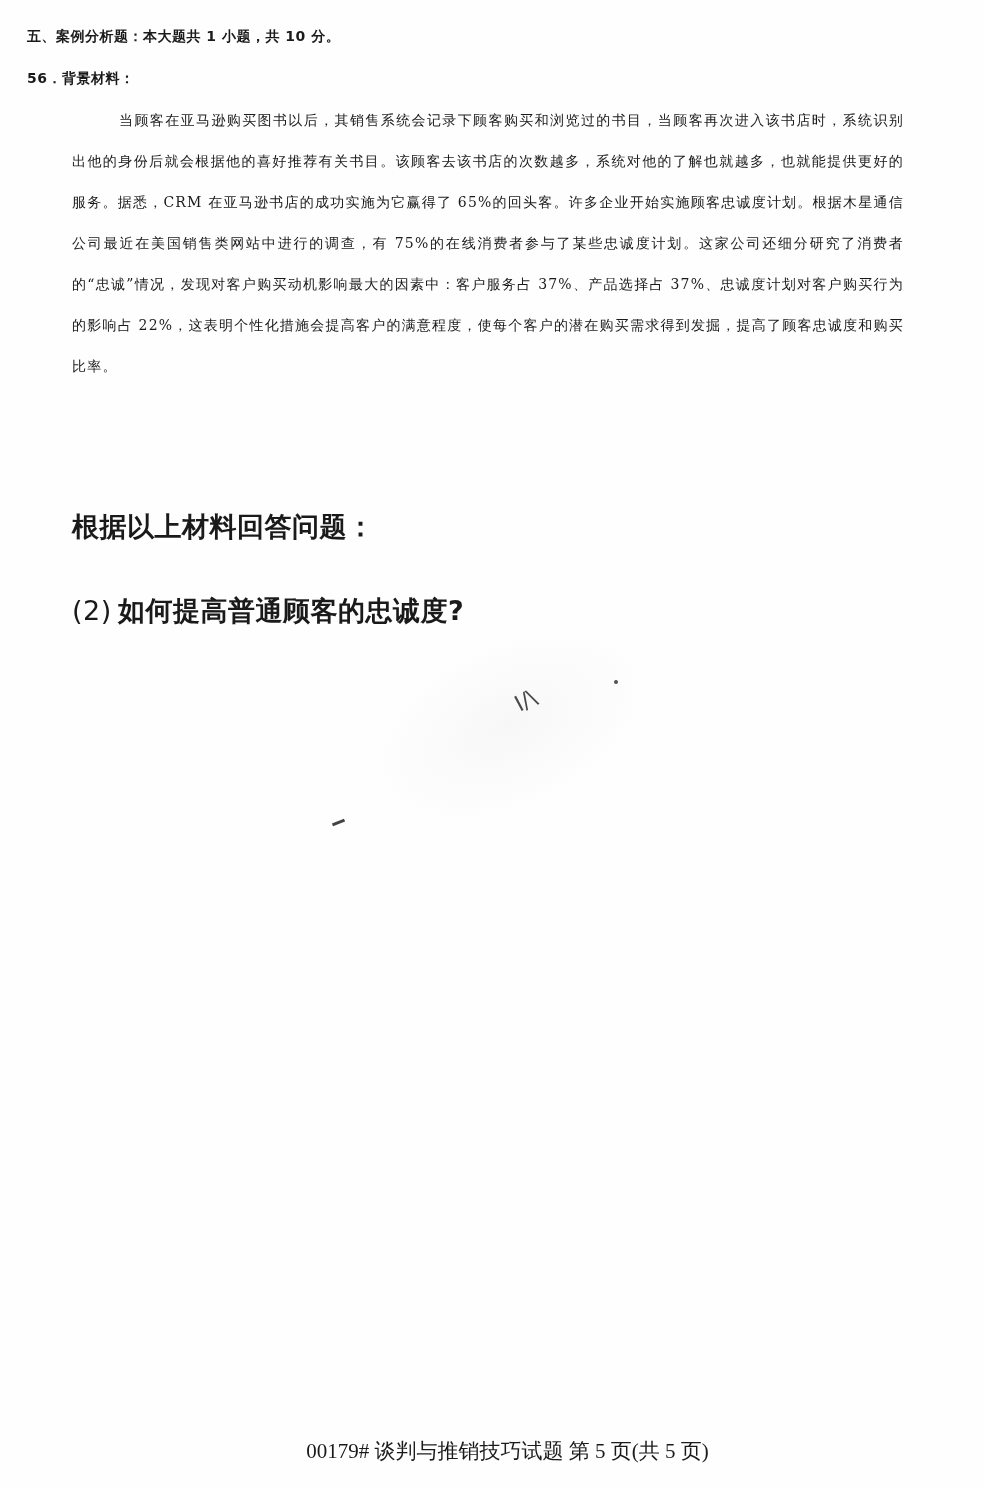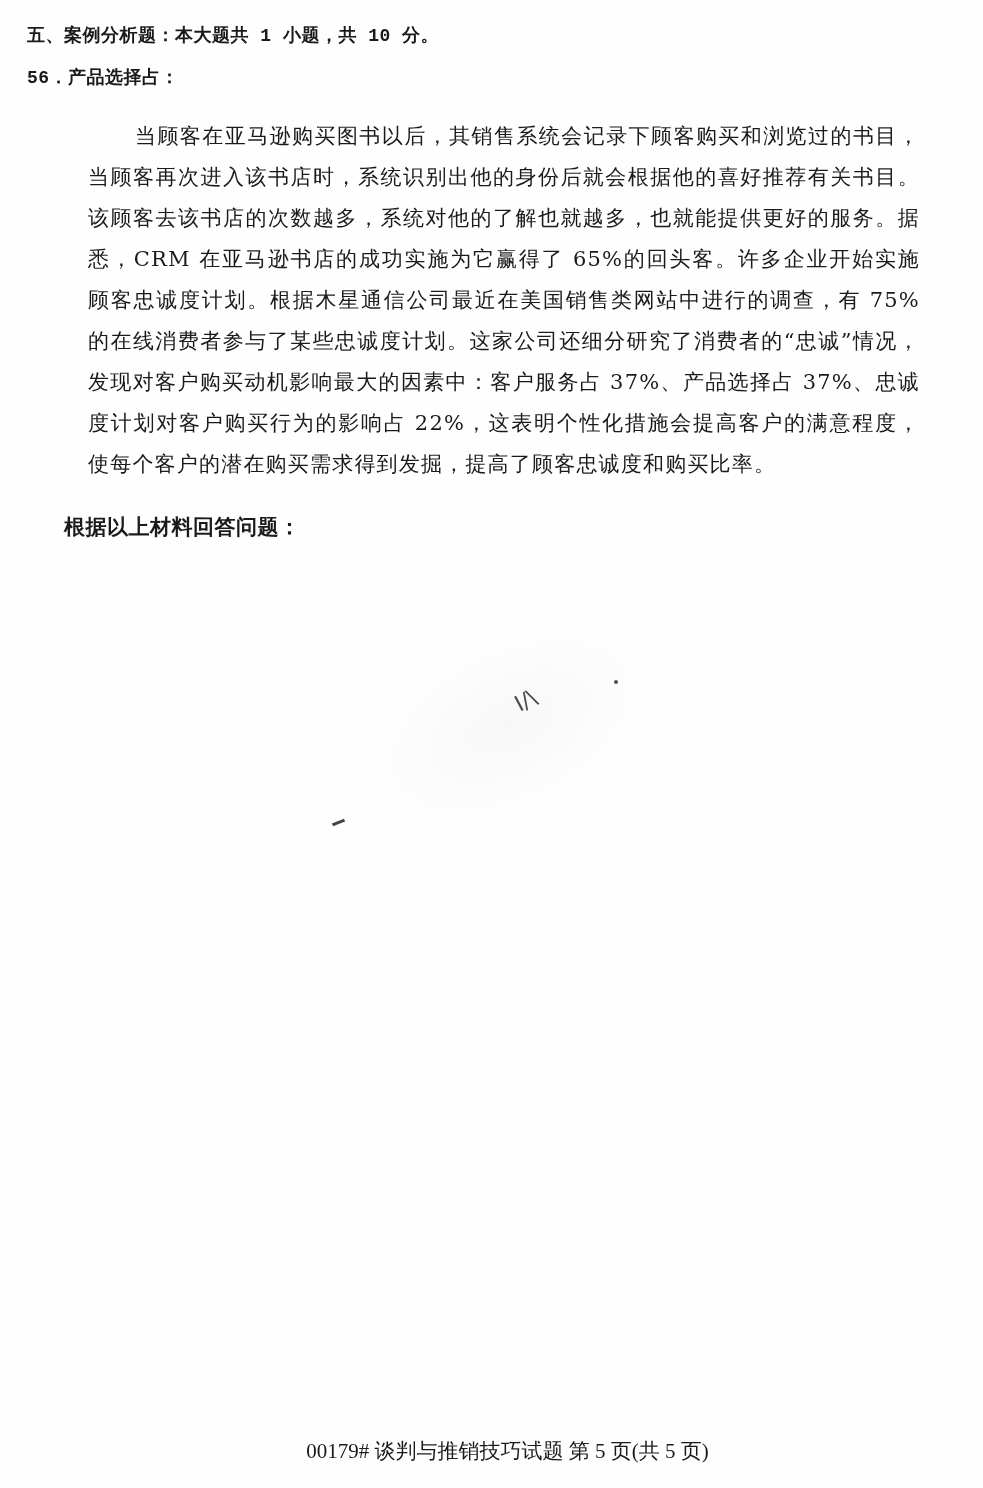--- a/index.html
+++ b/index.html
@@ -16,49 +16,48 @@
       font-family: "DejaVu Sans", sans-serif;
     }
     .page {
       position: absolute;
       inset: 0;
       background: #fefefe;
     }
     .heading {
       position: absolute;
       left: 27px;
-      font-size: 18px;
+      font-size: 14px;
       font-weight: bold;
       letter-spacing: 0.5px;
       line-height: 28px;
       white-space: nowrap;
-      font-family: Liberation Mono, monospace;
     }
     .section-title { top: 22px; }
     .question-title { top: 64px; }
 
     .material {
       position: absolute;
       left: 72px;
       top: 100px;
       width: 832px;
       font-family: "DejaVu Serif", serif;
-      font-size: 21px;
+      font-size: 14px;
       line-height: 41px;
       text-align: justify;
       text-align-last: left;
       letter-spacing: 1.2px;
       text-indent: 47px;
-      margin: 16px;
+      margin: 0;
     }
 
     .prompt {
       position: absolute;
-      left: 64px;
-      font-size: 21px;
+      left: 72px;
+      font-size: 27px;
       font-weight: bold;
       line-height: 28px;
       white-space: nowrap;
       letter-spacing: 0.5px;
     }
     .prompt-intro { top: 513px; }
     .sub-q1 { top: 555px; }
     .sub-q2 { top: 597px; }
     .sub-q .num {
       display: inline-block;
@@ -112,28 +111,31 @@
     }
   </style>
 </head>
 <body>
 
 <div class="page">
 
   <div class="heading section-title">五、案例分析题：本大题共 1 小题，共 10 分。</div>
 
   <div class="heading question-title">
-    <span>56．</span><span>产品选择占：</span>
+    <span>56．</span><span>背景材料：</span>
   </div>
 
   <p class="material">当顾客在亚马逊购买图书以后，其销售系统会记录下顾客购买和浏览过的书目，当顾客再次进入该书店时，系统识别出他的身份后就会根据他的喜好推荐有关书目。该顾客去该书店的次数越多，系统对他的了解也就越多，也就能提供更好的服务。据悉，CRM 在亚马逊书店的成功实施为它赢得了 65%的回头客。许多企业开始实施顾客忠诚度计划。根据木星通信公司最近在美国销售类网站中进行的调查，有 75%的在线消费者参与了某些忠诚度计划。这家公司还细分研究了消费者的“忠诚”情况，发现对客户购买动机影响最大的因素中：客户服务占 37%、产品选择占 37%、忠诚度计划对客户购买行为的影响占 22%，这表明个性化措施会提高客户的满意程度，使每个客户的潜在购买需求得到发掘，提高了顾客忠诚度和购买比率。</p>
 
   <div class="prompt prompt-intro">根据以上材料回答问题：</div>
 
 
+  <div class="prompt sub-q sub-q2">
+    <span class="num">(2)</span><span>如何提高普通顾客的忠诚度?</span>
+  </div>
 
   <div class="smudge"></div>
   <div class="artifact artifact-1">Ⅰ/\</div>
   <div class="artifact artifact-2"></div>
   <div class="artifact artifact-3"></div>
 
   <div class="footer">00179# 谈判与推销技巧试题 第 5 页(共 5 页)</div>
 
 </div>
 

